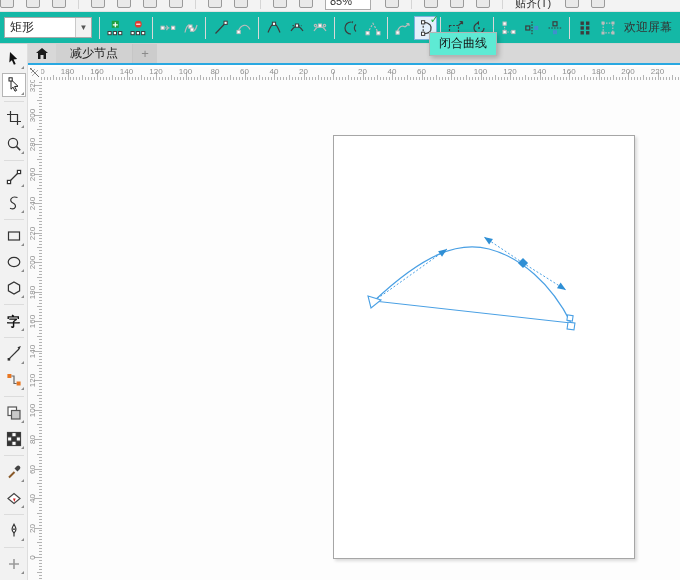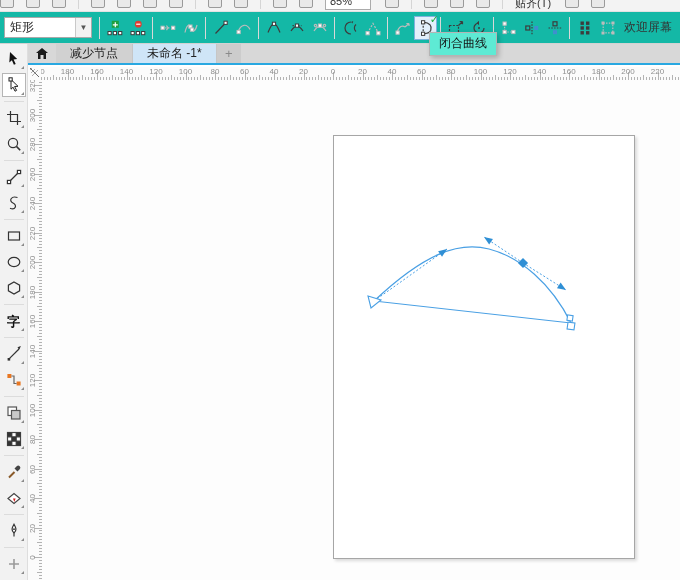--- a/index.html
+++ b/index.html
@@ -400,23 +400,20 @@
   </div>
 
 <div class="tabbar">
   <div class="home-btn">
     <svg width="12" height="11" viewBox="0 0 12 11">
         <path d="M6 0 L12 5 H10 V11 H7.5 V7 H4.5 V11 H2 V5 H0 Z" fill="#1a1a1a"></path>
       </svg>
   </div>
   <div class="tab welcome">
     <span>减少节点</span>
-  </div>
-  <div class="tab active">
-    <span>未命名 -1*</span>
   </div>
   <div class="tab-new">
     <span>+</span>
   </div>
 </div>
 
 <div class="ruler-corner">
   <svg width="11" height="11" viewBox="0 0 11 11">
     <path d="M1 1 L10 10" stroke="#6a6a6a" fill="none"></path>
     <path d="M3 1 L1 3 M6 2 L2 6 M9 3 L3 9" stroke="#9a9a9a" stroke-width="0.8" fill="none"></path>

